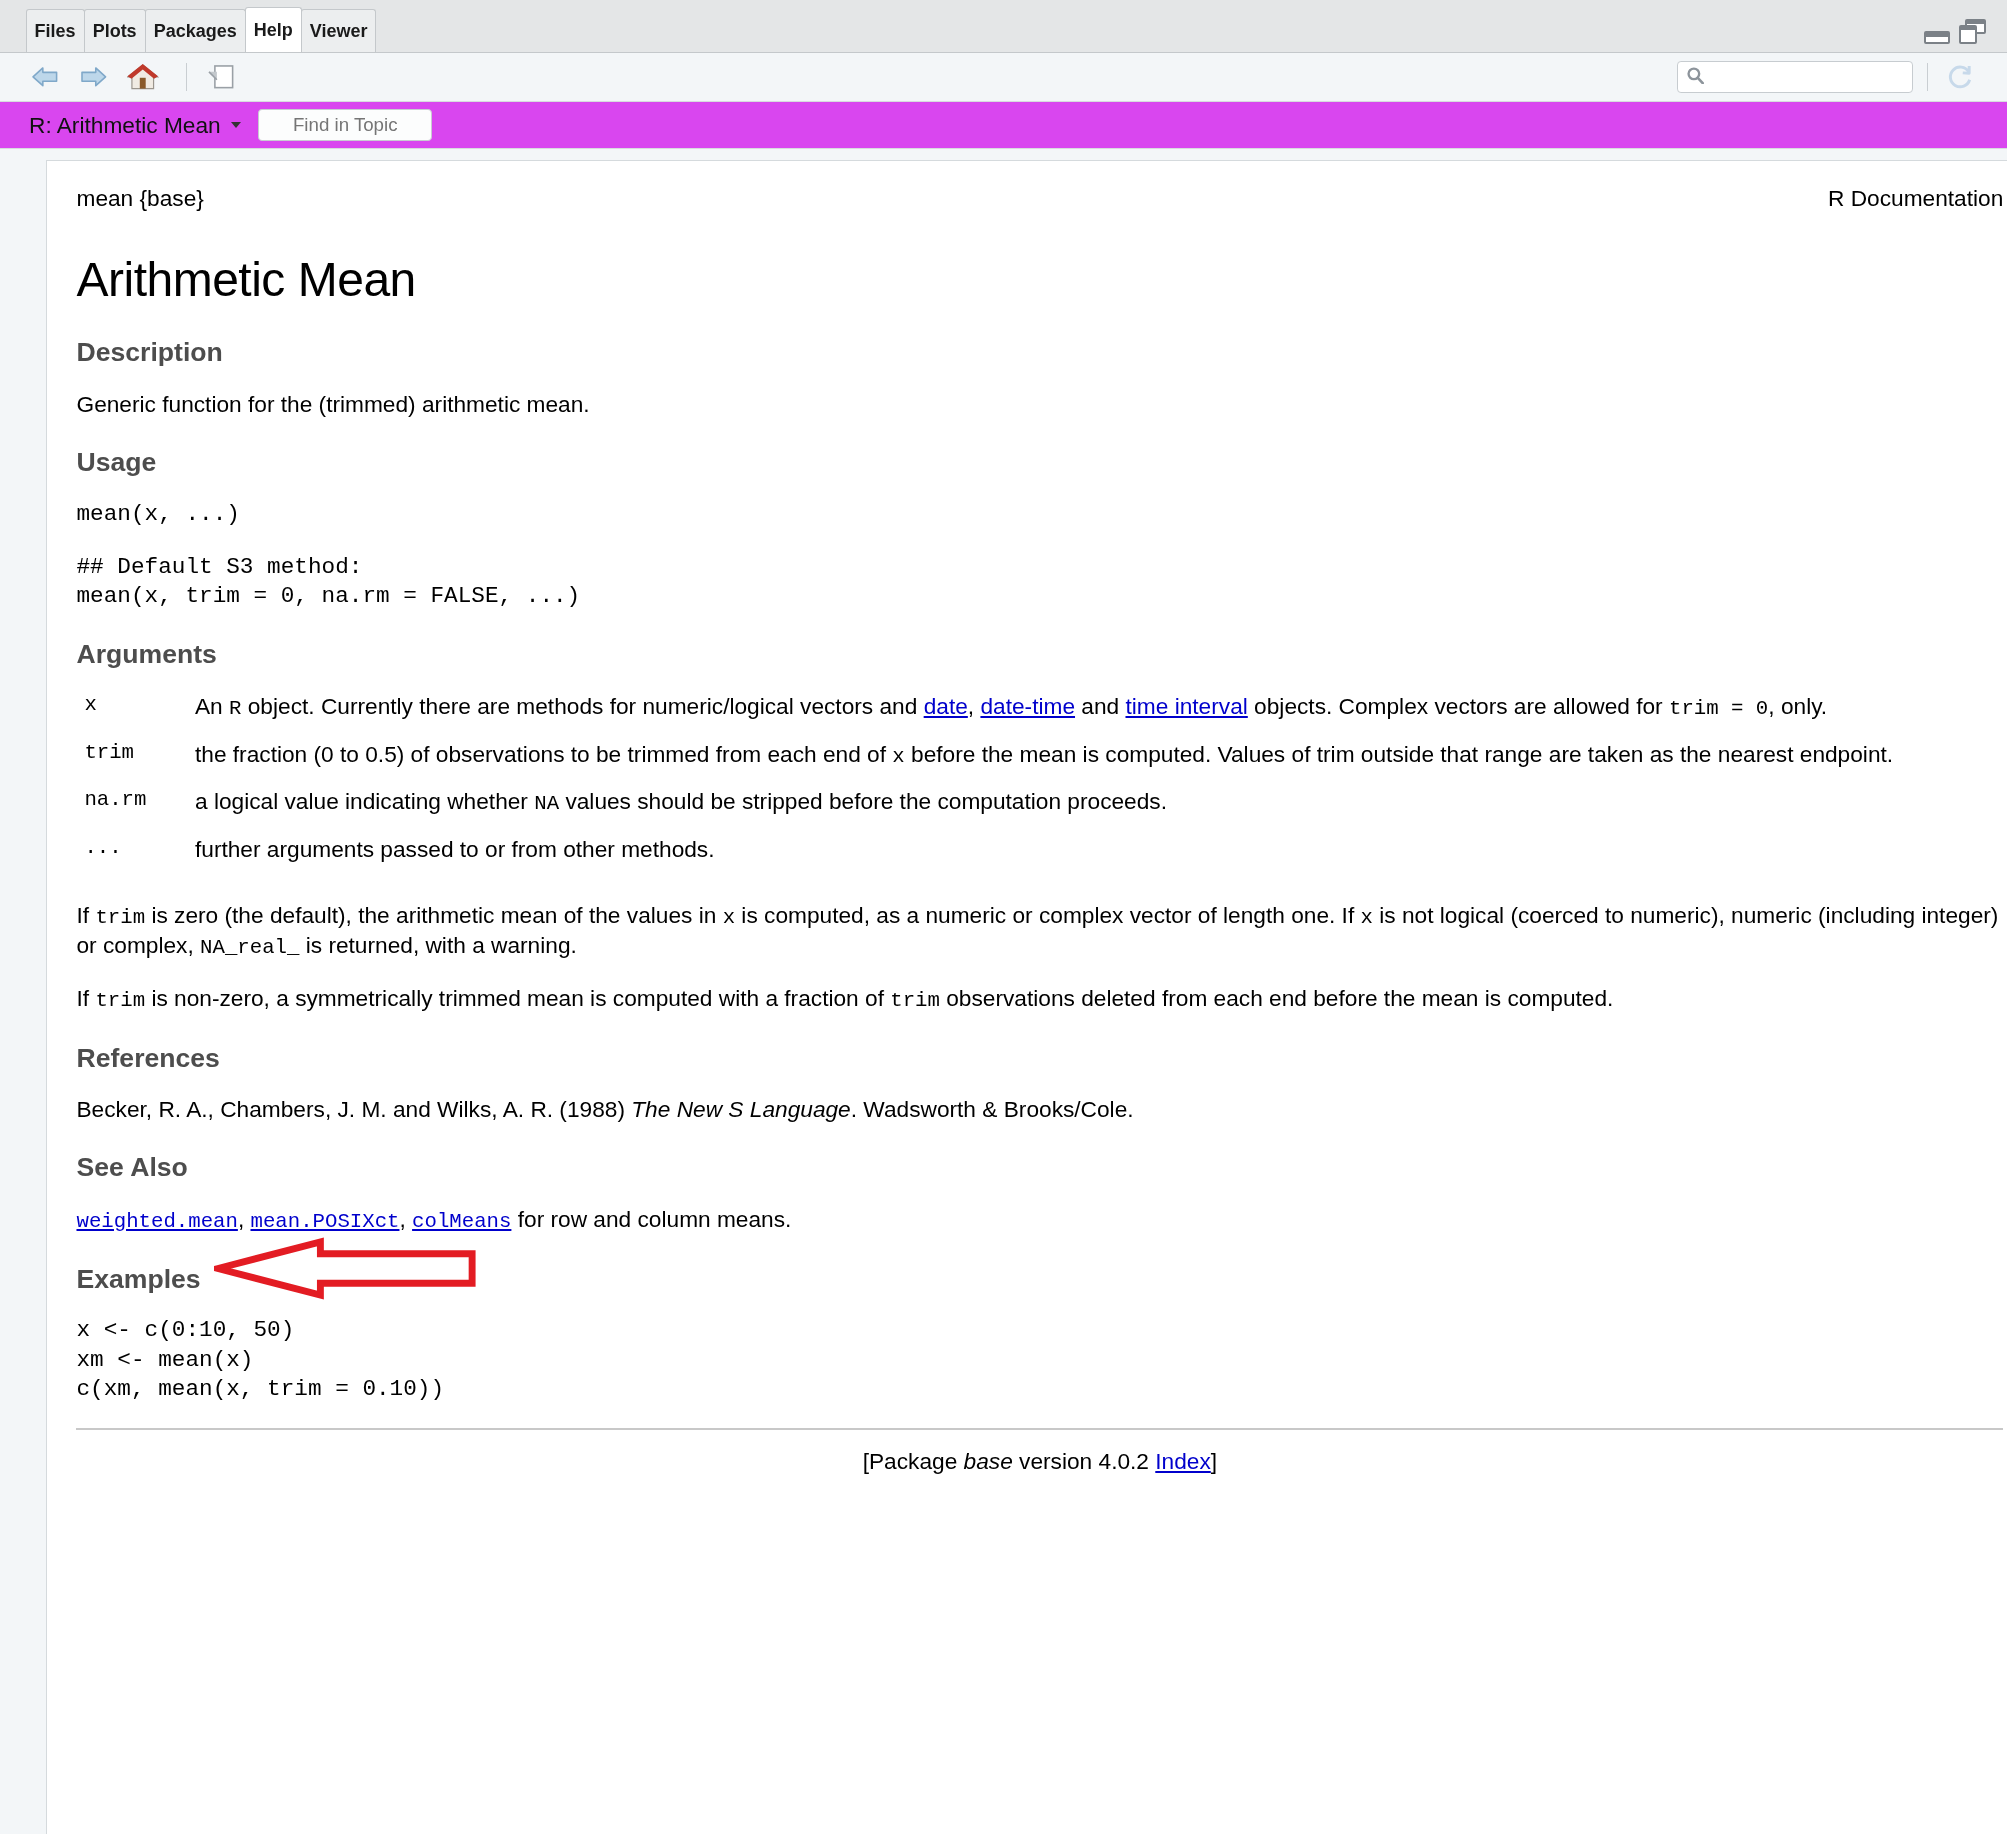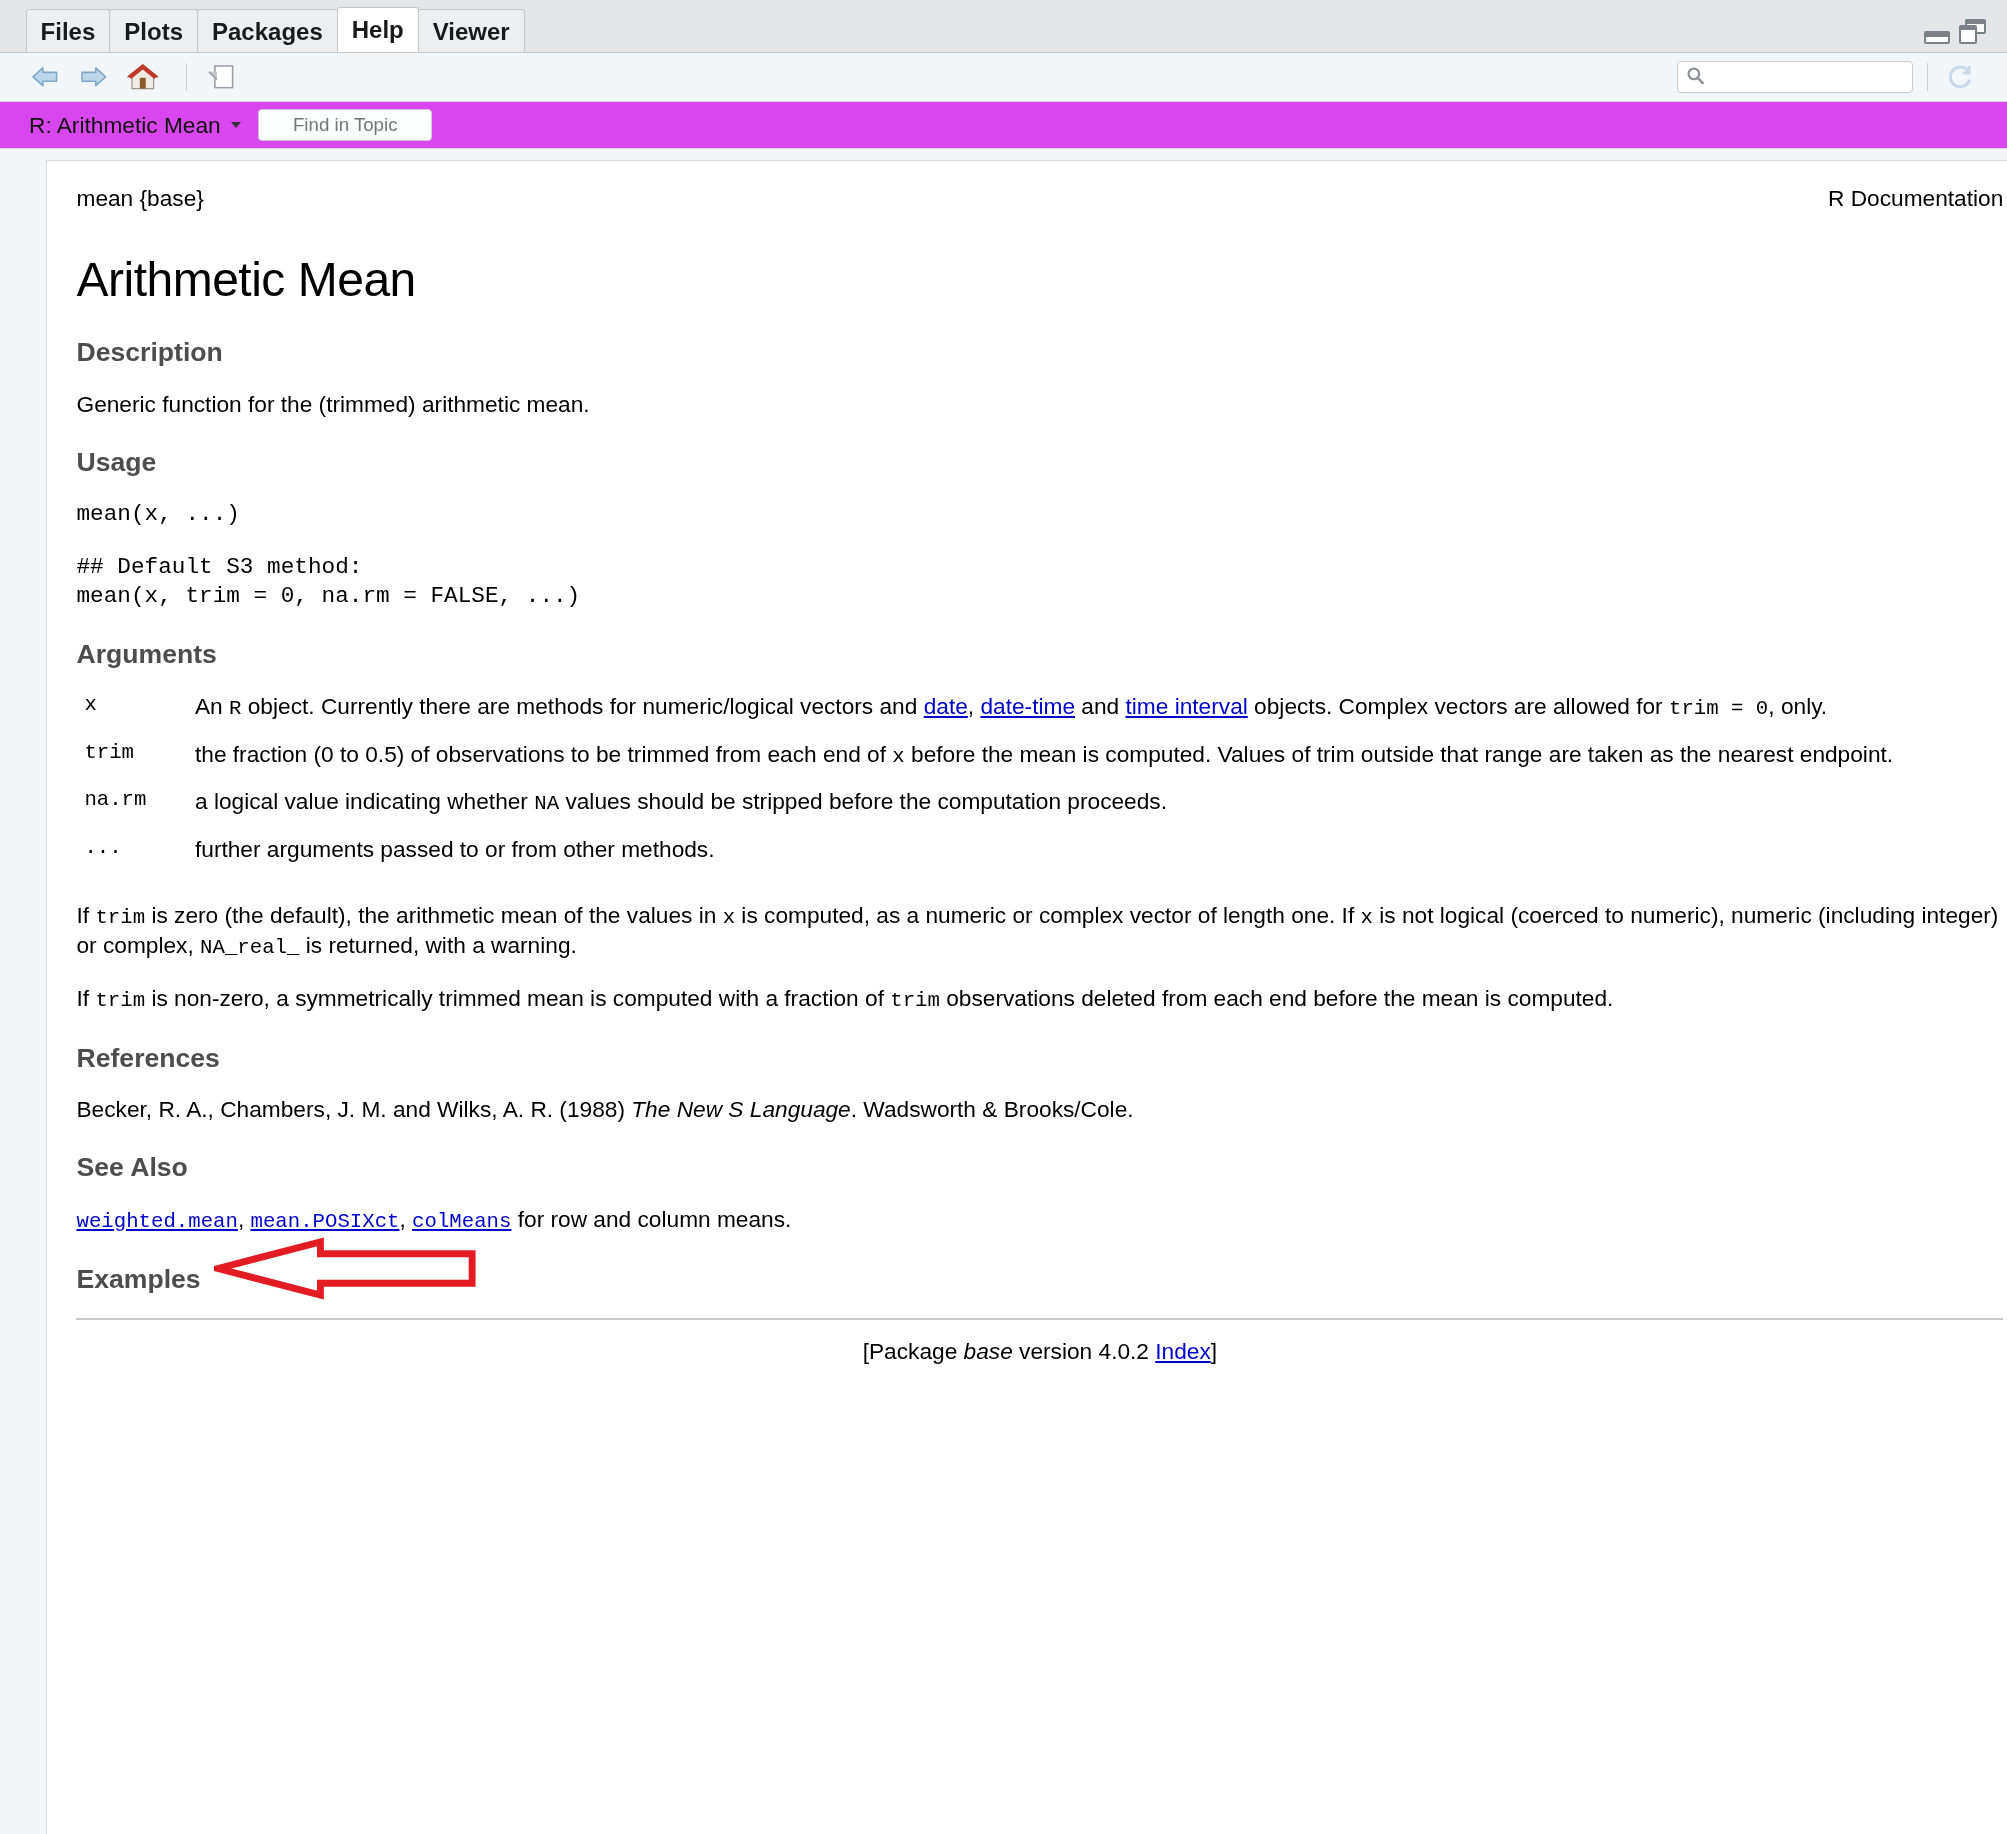--- a/index.html
+++ b/index.html
@@ -30,22 +30,22 @@
     border-bottom: 1px solid #c4c8cb;
     display: flex;
     align-items: flex-end;
     padding-left: 25.6px;
     box-sizing: border-box;
     position: relative;
   }
   .tab {
     height: 43px;
     line-height: 43px;
-    padding: 0 14px;
-    font-size: 24px;
+    padding: 0 8px;
+    font-size: 18px;
     font-weight: bold;
     color: #1a1a1a;
     background: #eceeef;
     border: 1px solid #c4c8cb;
     border-bottom: none;
     margin-right: -1px;
     border-radius: 3px 3px 0 0;
     box-sizing: border-box;
     white-space: nowrap;
     cursor: default;
@@ -380,20 +380,23 @@
 
       <h3 class="sec">See Also</h3>
       <p class="body"><a class="monolink" href="#">weighted.mean</a><span>, </span><a class="monolink" href="#">mean.POSIXct</a><span>, </span><a class="monolink" href="#">colMeans</a><span> for row and column means.</span></p>
 
       <div class="exheading-row">
         <h3 class="sec">Examples</h3>
         <svg class="arrow-svg" width="266" height="69" viewBox="0 0 270 70">
           <path d="M4 35 L108 8 L108 20 L262 20 L262 50 L108 50 L108 62 Z" fill="none" stroke="#e31c23" stroke-width="7" stroke-linejoin="miter"></path>
         </svg>
       </div>
+      <pre class="code">x &lt;- c(0:10, 50)
+xm &lt;- mean(x)
+c(xm, mean(x, trim = 0.10))</pre>
 
       <hr class="footrule">
       <div class="footer"><span>[Package </span><i class="ital">base</i><span> version 4.0.2 </span><a class="link" href="#">Index</a><span>]</span></div>
 
     </div>
   </div>
 </div>
 
 
 </body></html>

